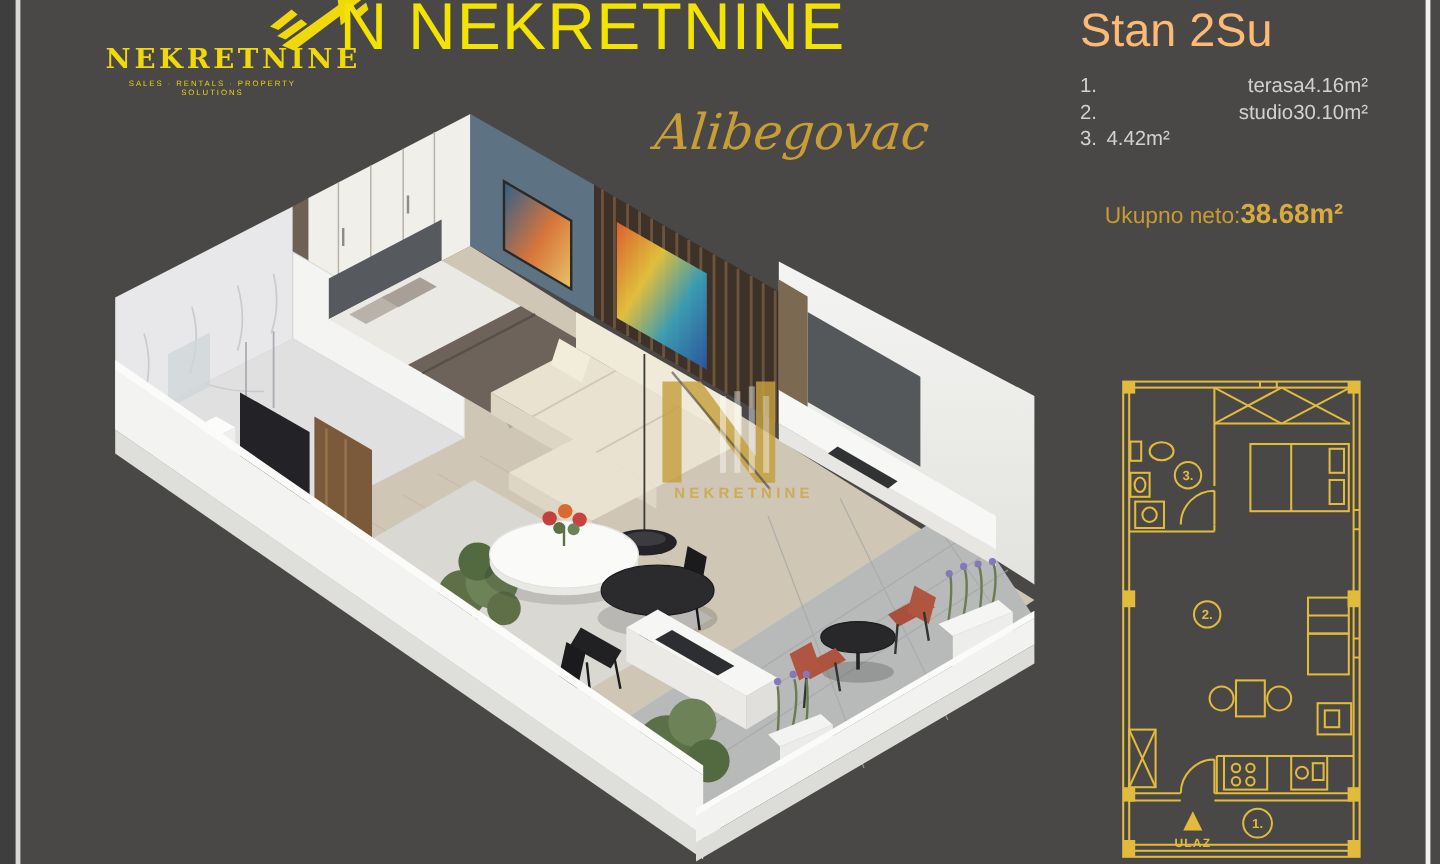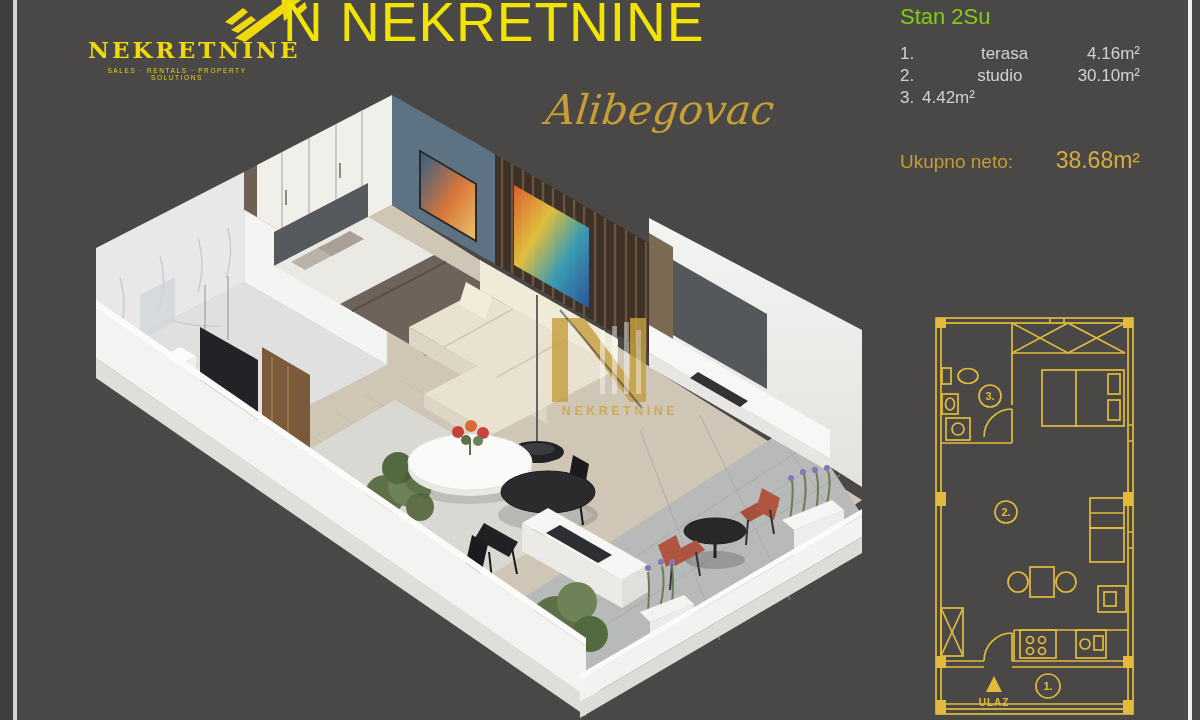--- a/index.html
+++ b/index.html
@@ -15,29 +15,29 @@
   .logo{position:absolute;left:88px;top:0;width:178px;text-align:center;color:#f0d90a;}
   .logo-mark{position:relative;height:34px;}
   .logo-text{font-family:"DejaVu Serif",serif;font-weight:bold;font-size:23px;letter-spacing:3px;margin-top:2px;}
   .logo-tag{font-size:6.5px;letter-spacing:1.6px;margin-top:4px;color:#e8d40a;}
   .main-title{position:absolute;left:283px;top:-10px;font-size:55px;font-weight:500;
               letter-spacing:1px;color:#f2e303;white-space:nowrap;}
   .script-name{position:absolute;left:535px;top:86px;width:250px;text-align:center;
                font-family:"DejaVu Serif",serif;font-style:italic;font-weight:500;
                font-size:41px;color:#c79d35;transform:skewX(-6deg);}
   .panel{position:absolute;left:900px;top:0;width:240px;}
-  .apt-name{font-size:22px;font-weight:500;color:#84cc16;margin-top:4px;}
+  .apt-name{font-size:39px;font-weight:500;color:#fdba74;margin-top:4px;}
   .rooms{margin-top:13px;}
   .room-row{display:flex;align-items:baseline;font-size:17px;color:#d3d2d0;line-height:22px;}
   .r-num{width:22px;}
-  .r-label{flex:1;text-align:center;}
+  .r-label{flex:1;text-align:right;}
   .r-area{text-align:center;}
-  .total-row{display:flex;align-items:baseline;justify-content:space-between;margin-top:38px;}
+  .total-row{display:flex;align-items:baseline;justify-content:center;margin-top:38px;}
   .t-label{font-size:19px;color:#c79a34;}
-  .t-value{font-size:23px;font-weight:normal;color:#d9ab3f;}
+  .t-value{font-size:23px;font-weight:bold;color:#d9ab3f;}
   .watermark-text{position:absolute;left:530px;top:404px;width:180px;text-align:center;
                   font-size:12.5px;letter-spacing:3.5px;font-weight:bold;
                   color:rgba(203,167,70,.85);}
   .plan-text{font-family:"Liberation Sans",sans-serif;font-weight:bold;fill:#e2bb3c;}
 </style>
 </head>
 <body>
 
 <div class="canvas">
 

